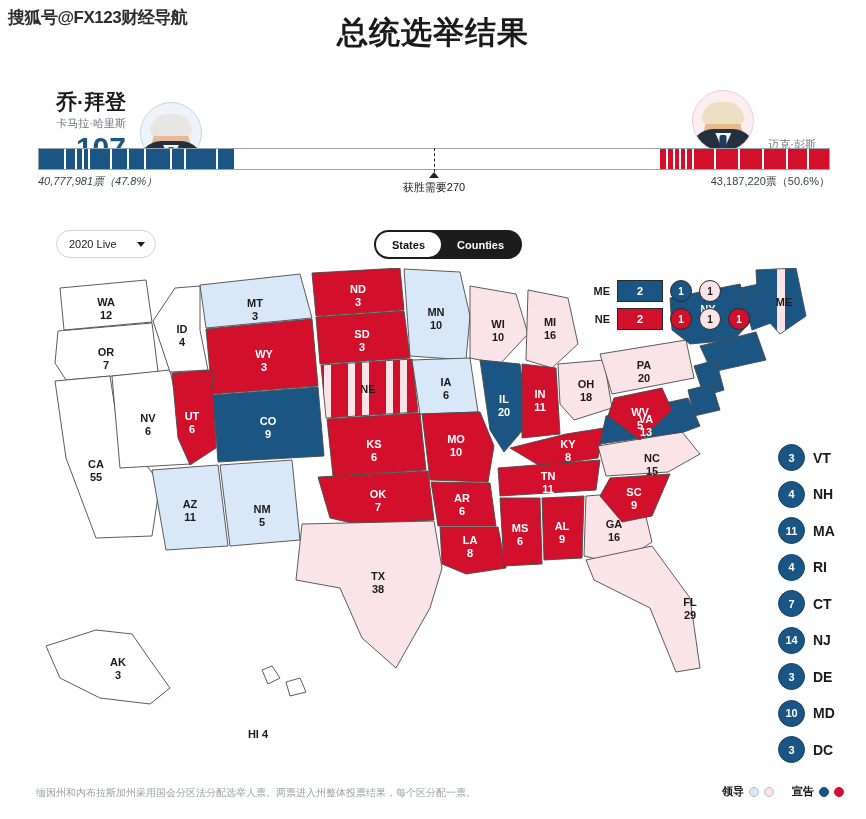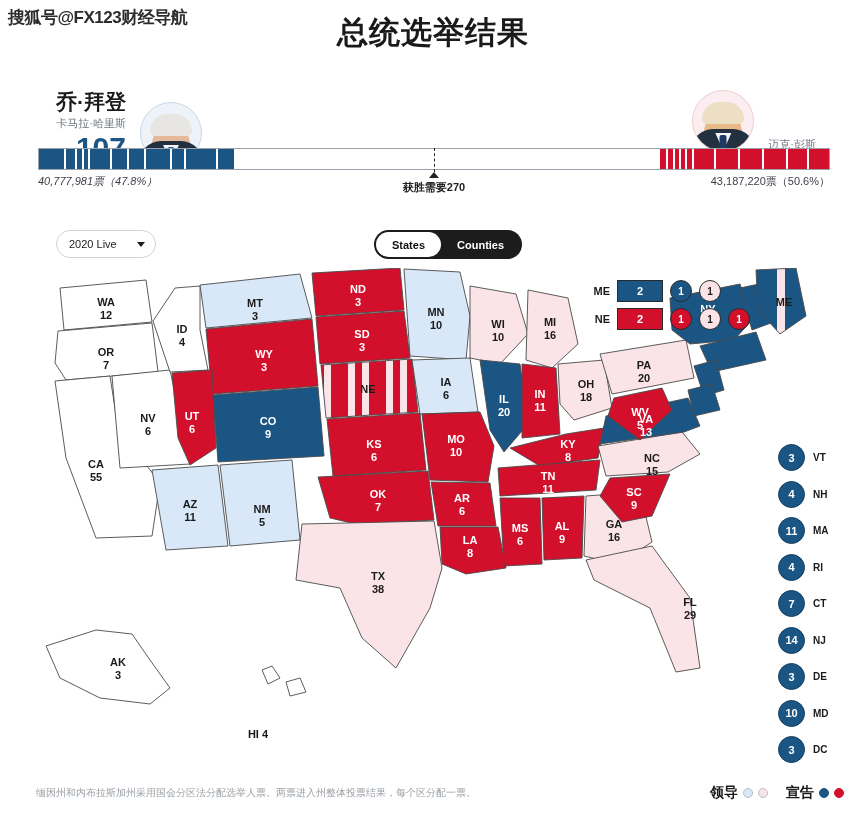--- a/index.html
+++ b/index.html
@@ -79,21 +79,21 @@
     position: absolute; left: 50%; top: -1px; height: 24px; width: 0;
     border-left: 1px dashed #222;
   }
   .mid-arrow {
     position: absolute; left: 50%; top: 24px; transform: translateX(-50%);
     width: 0; height: 0; border-left: 5px solid transparent;
     border-right: 5px solid transparent; border-bottom: 6px solid #222;
   }
   .mid-label {
     position: absolute; left: 50%; top: 32px; transform: translateX(-50%);
-    font-size: 11px; font-weight: 700; color: #222; white-space: nowrap;
+    font-size: 11px; font-weight: 400; color: #222; white-space: nowrap;
   }
   .pop-left  { position: absolute; left: 0;  top: 26px; font-size: 11px; color: #3a3f46; font-style: italic; }
   .pop-right { position: absolute; right: 0; top: 26px; font-size: 11px; color: #3a3f46; }
 
   
   .dropdown {
     position: absolute; left: 56px; top: 230px;
     width: 100px; height: 28px; border: 1px solid #cfd3d8; border-radius: 14px;
     background: #fff; display: flex; align-items: center;
     justify-content: space-between; padding: 0 10px 0 12px;
@@ -137,39 +137,39 @@
   .split-circle.lpink { background: #fbe4e8; color: #1a1a1a; }
 
   
   .state-col { position: absolute; left: 778px; top: 176px; }
   .state-pill { display: flex; align-items: center; gap: 8px; margin-bottom: 9.5px; }
   .pill-circle {
     width: 27px; height: 27px; border-radius: 50%; background: #1b5583;
     border: 1px solid #143f61; color: #fff; font-size: 11px; font-weight: 700;
     display: flex; align-items: center; justify-content: center;
   }
-  .pill-label { font-size: 10px; font-weight: 700; color: #1a1a1a; text-align: right; }
+  .pill-label { font-size: 14px; font-weight: 700; color: #1a1a1a; text-align: right; }
 
   
   .usmap { position: absolute; left: 0; top: 0; }
   .st { stroke: #4a4a4a; stroke-width: 0.9; }
   .st-lbl { font-family: "Liberation Sans", sans-serif; font-size: 11px; font-weight: 700;
             text-anchor: middle; pointer-events: none; }
   .lbl-dark { fill: #1a1a1a; }
   .lbl-light{ fill: #ffffff; }
 
   
   .footnote {
     position: absolute; left: 36px; top: 786px;
     font-size: 10px; color: #9aa0a6;
   }
   .legend-bottom {
     position: absolute; right: 22px; top: 784px;
     display: flex; align-items: center; gap: 18px;
-    font-size: 14px; color: #1a1a1a; font-weight: 700; text-align: right;
+    font-size: 11px; color: #1a1a1a; font-weight: 700; text-align: right;
   }
   .legend-grp { display: flex; align-items: center; gap: 5px; }
   .lg-dot { width: 10px; height: 10px; border-radius: 50%; border: 1px solid #b9bfc6; }
   .lg-dot.lblue { background: #d8e8f8; }
   .lg-dot.lpink { background: #fbe4e8; }
   .lg-dot.blue  { background: #1b5583; border-color: #1b5583; }
   .lg-dot.red   { background: #d2102c; border-color: #d2102c; }
 </style>
 </head>
 <body>

